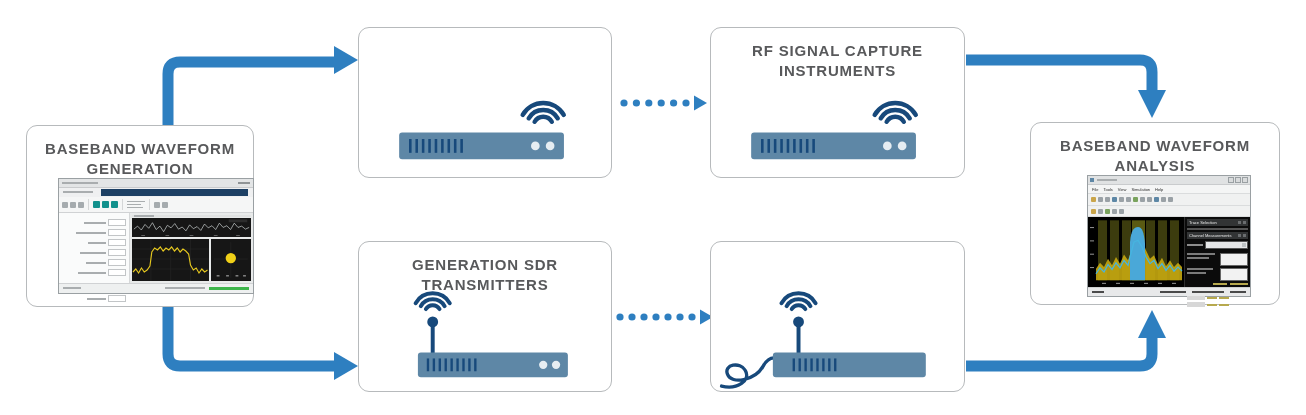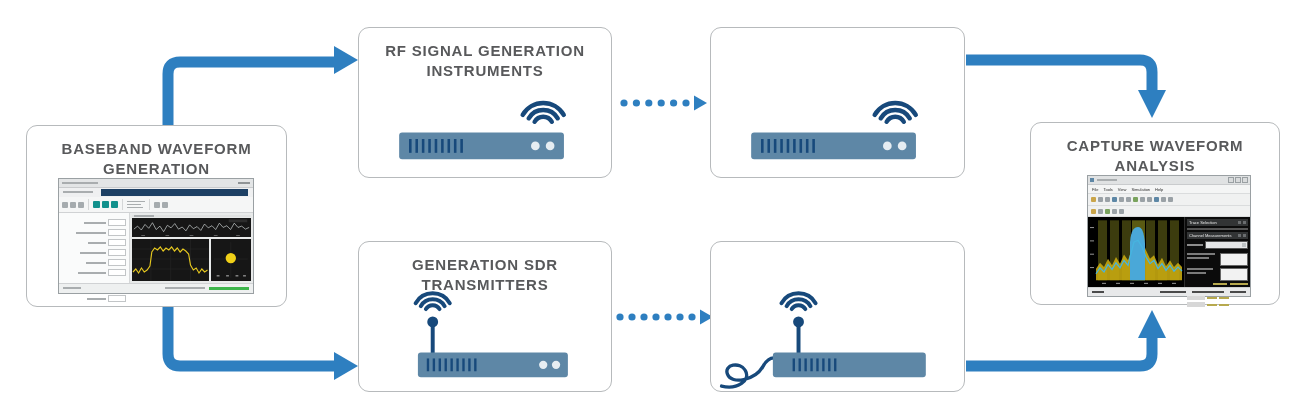--- a/index.html
+++ b/index.html
@@ -83,21 +83,21 @@
           <circle cx="644" cy="317" r="3.6"></circle>
         <circle cx="656" cy="317" r="3.6"></circle>
           <circle cx="668" cy="317" r="3.6"></circle>
           <circle cx="680" cy="317" r="3.6"></circle>
         <circle cx="692" cy="317" r="3.6"></circle>
         <polygon points="700,309.5 700,324.5 713,317"></polygon>
       </g>
     </g>
   </svg>
 
-  <div class="node" style="left:26px;top:125px;width:261px;height:182px;">
+  <div class="node" style="left:26px;top:125px;width:228px;height:182px;">
     <div class="node-label">BASEBAND WAVEFORM GENERATION</div>
 
     <div class="miniwin" style="left:31px;top:52px;width:196px;height:116px;">
       <div class="g-title">
         <span class="bar" style="position:absolute;left:3px;top:3px;width:36px;"></span>
         <span class="bar" style="position:absolute;right:3px;top:3px;width:12px;background:#8f9496;"></span>
       </div>
       <div class="g-ribbon">
         <span class="bar" style="position:absolute;left:4px;top:3px;width:30px;"></span>
         <div class="g-navy"></div>
@@ -202,21 +202,20 @@
       </div>
       <div class="g-status">
         <span class="bar" style="position:absolute;left:4px;top:3px;width:18px;"></span>
         <span class="bar" style="position:absolute;right:48px;top:3px;width:40px;"></span>
         <div class="g-progress"></div>
       </div>
     </div>
   </div>
 
   <div class="node" style="left:358px;top:27px;width:254px;height:151px;">
-    <div class="node-label">RF SIGNAL GENERATION INSTRUMENTS</div>
     <svg class="icon-svg" viewBox="0 0 254 151">
       <g stroke="#17497b" stroke-width="4.5" fill="none" stroke-linecap="round">
         <path d="M177.3,95 A10,10 0 0 1 194.7,95"></path>
         <path d="M171.3,91.5 A17,17 0 0 1 200.7,91.5"></path>
         <path d="M165.2,88 A24,24 0 0 1 206.8,88"></path>
       </g>
       <rect x="40" y="106" width="167" height="27" rx="3" fill="#5e87a6"></rect>
       <g fill="#17497b">
         <rect x="50" y="112.5" width="2.6" height="14"></rect>
           <rect x="56.5" y="112.5" width="2.6" height="14"></rect>
@@ -227,20 +226,21 @@
         <rect x="89" y="112.5" width="2.6" height="14"></rect>
           <rect x="95.5" y="112.5" width="2.6" height="14"></rect>
         <rect x="102" y="112.5" width="2.6" height="14"></rect>
       </g>
       <circle cx="178" cy="119.5" r="4.4" fill="#e6edf2"></circle>
       <circle cx="193" cy="119.5" r="4.4" fill="#e6edf2"></circle>
     </svg>
   </div>
 
   <div class="node" style="left:710px;top:27px;width:255px;height:151px;">
+    <div class="node-label">RF SIGNAL CAPTURE INSTRUMENTS</div>
     <svg class="icon-svg" viewBox="0 0 255 151">
       <g stroke="#17497b" stroke-width="4.5" fill="none" stroke-linecap="round">
         <path d="M177.3,95 A10,10 0 0 1 194.7,95"></path>
         <path d="M171.3,91.5 A17,17 0 0 1 200.7,91.5"></path>
         <path d="M165.2,88 A24,24 0 0 1 206.8,88"></path>
       </g>
       <rect x="40" y="106" width="167" height="27" rx="3" fill="#5e87a6"></rect>
       <g fill="#17497b">
         <rect x="50" y="112.5" width="2.6" height="14"></rect>
           <rect x="56.5" y="112.5" width="2.6" height="14"></rect>
@@ -306,21 +306,21 @@
           <rect x="100" y="118" width="2.4" height="13"></rect>
         <rect x="106" y="118" width="2.4" height="13"></rect>
           <rect x="112" y="118" width="2.4" height="13"></rect>
         <rect x="118" y="118" width="2.4" height="13"></rect>
           <rect x="124" y="118" width="2.4" height="13"></rect>
       </g>
     </svg>
   </div>
 
   <div class="node" style="left:1030px;top:122px;width:250px;height:183px;">
-    <div class="node-label">CAPTURE WAVEFORM ANALYSIS</div>
+    <div class="node-label">BASEBAND WAVEFORM ANALYSIS</div>
 
     <div class="miniwin" style="left:56px;top:52px;width:164px;height:122px;background:#f1f2f2;">
       <div class="a-title">
         <span style="position:absolute;left:2px;top:2px;width:4px;height:4px;background:#5e87a6;"></span>
         <span class="bar" style="position:absolute;left:9px;top:3px;width:20px;"></span>
         <span class="winbtn" style="position:absolute;right:16px;top:1px;"></span>
         <span class="winbtn" style="position:absolute;right:9px;top:1px;"></span>
         <span class="winbtn" style="position:absolute;right:2px;top:1px;"></span>
       </div>
       <div class="a-menu">

